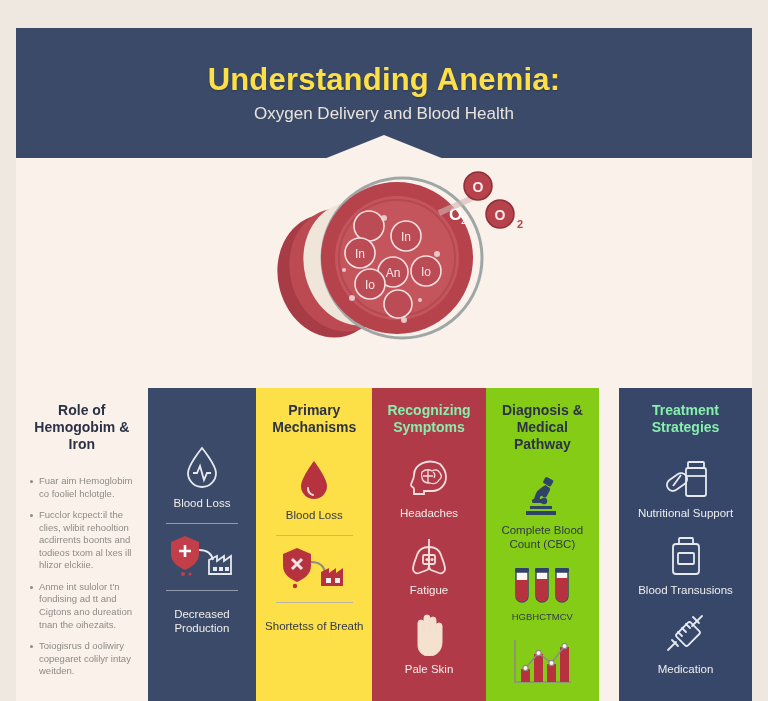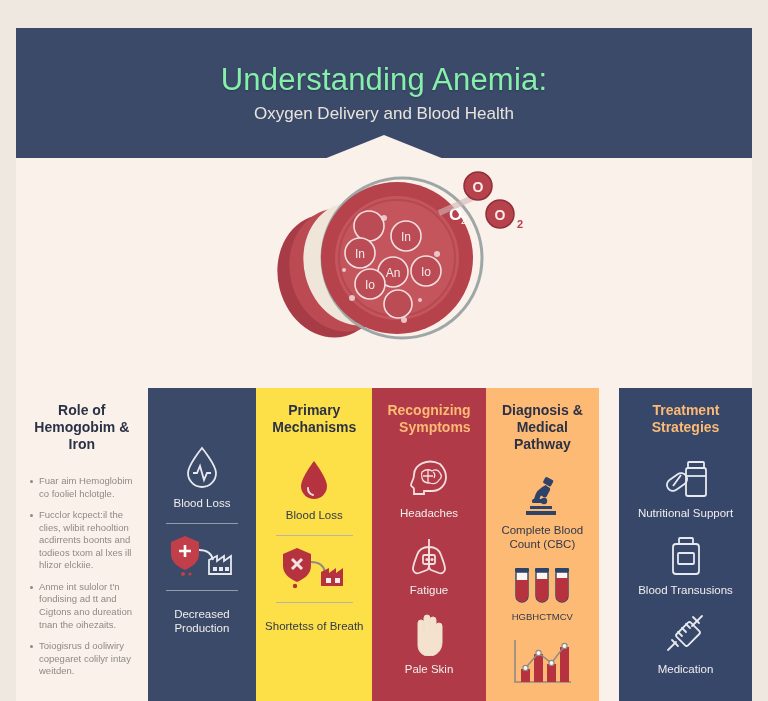--- a/index.html
+++ b/index.html
@@ -26,22 +26,22 @@
   }
   .header .notch {
     position: absolute; left: 50%; bottom: -1px;
     transform: translateX(-50%);
     width: 0; height: 0;
     border-left: 60px solid transparent;
     border-right: 60px solid transparent;
     border-bottom: 24px solid #faf1ea;
   }
   .title {
-    color: #86efac;
-    font-size: 31px; font-weight: normal;
+    color: #fde047;
+    font-size: 31px; font-weight: bold;
     letter-spacing: .2px;
     text-shadow: 0 1px 2px rgba(0,0,0,.25);
   }
   .subtitle {
     color: #e9e4dd;
     font-size: 17px; font-weight: normal;
   }
   
   .hero {
     position: relative;
@@ -58,30 +58,30 @@
   }
   .col {
     position: relative;
     padding: 14px 6px 8px 6px;
     display: flex; flex-direction: column; align-items: center;
   }
   .col-text   { width: 139px; background: #faf1ea; padding-left: 10px; padding-right: 10px; }
   .col-navy   { width: 115px; background: #3b4a69; }
   .col-light  { width: 123px; background: #fde047; }
   .col-red    { width: 120px; background: #b03a47; }
-  .col-light2 { width: 120px; background: #fdba74; }
+  .col-light2 { width: 120px; background: #84cc16; }
   .col-navy2  { width: 141px; background: #37476a; margin-left: 20px; }
 
   .col-head {
     font-size: 14px; font-weight: bold;
     text-align: center; line-height: 1.22;
     margin-bottom: 8px;
   }
   .head-dark  { color: #2c3246; }
-  .head-light { color: #fdba74; text-align: right; }
+  .head-light { color: #86efac; }
   .rule {
     width: 78%; height: 1px; background: #c8bfb4;
     margin: 2px 0 12px 0;
   }
   .bullets { list-style: none; width: 100%; padding: 0 2px; }
   .bullets li {
     position: relative;
     font-size: 9.5px; line-height: 1.32;
     color: #8e8a86;
     padding-left: 11px;

